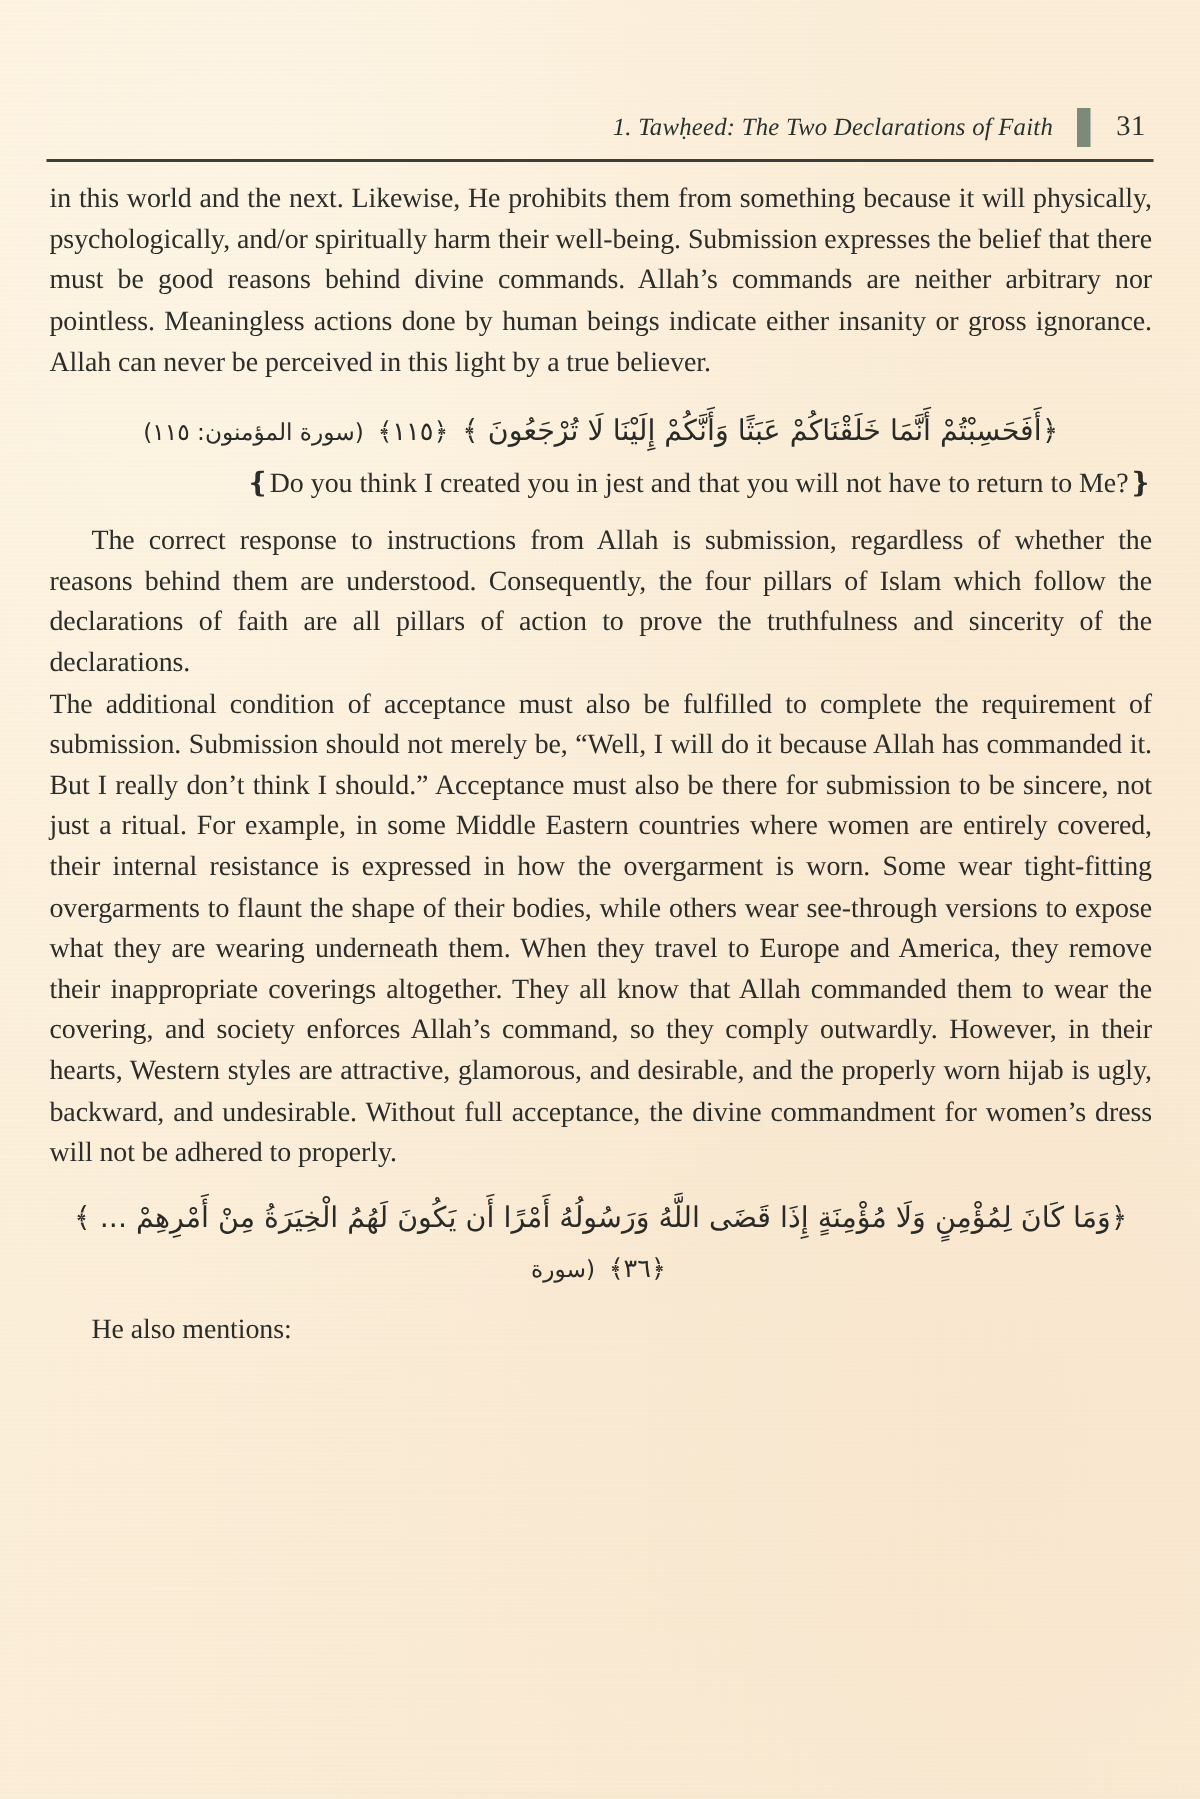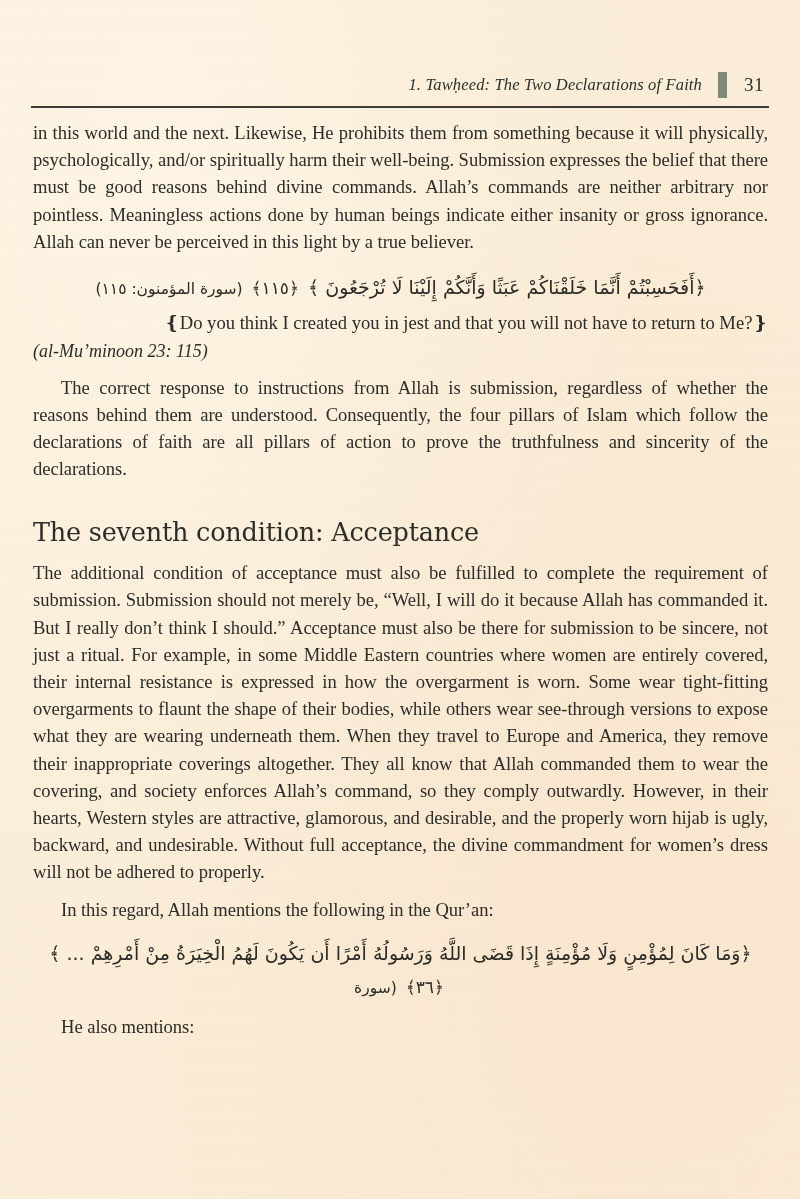--- a/index.html
+++ b/index.html
@@ -187,29 +187,26 @@
 
     <p class="body">in this world and the next. Likewise, He prohibits them from something because it will physically, psychologically, and/or spiritually harm their well-being. Submission expresses the belief that there must be good reasons behind divine commands. Allah’s commands are neither arbitrary nor pointless. Meaningless actions done by human beings indicate either insanity or gross ignorance. Allah can never be perceived in this light by a true believer.</p>
 
     <div class="ayah-block">
       <span class="ayah-line"><span>﴿أَفَحَسِبْتُمْ أَنَّمَا خَلَقْنَاكُمْ عَبَثًا وَأَنَّكُمْ إِلَيْنَا لَا تُرْجَعُونَ ﴾</span>
       <span class="ayah-marker">﴿١١٥﴾</span>
       <span class="ayah-ref">(سورة المؤمنون: ١١٥)</span></span>
     </div>
 
     <p class="translation">❴Do you think I created you in jest and that you will not have to return to Me?❵</p>
-    <p class="source-line">(al-Mu’minoon 23: 115)</p>
 
     <p class="body indent gap-top">The correct response to instructions from Allah is submission, regardless of whether the reasons behind them are understood. Consequently, the four pillars of Islam which follow the declarations of faith are all pillars of action to prove the truthfulness and sincerity of the declarations.</p>
 
-    <h2 class="section-heading">The seventh condition: Acceptance</h2>
 
     <p class="body">The additional condition of acceptance must also be fulfilled to complete the requirement of submission. Submission should not merely be, “Well, I will do it because Allah has commanded it. But I really don’t think I should.” Acceptance must also be there for submission to be sincere, not just a ritual. For example, in some Middle Eastern countries where women are entirely covered, their internal resistance is expressed in how the overgarment is worn. Some wear tight-fitting overgarments to flaunt the shape of their bodies, while others wear see-through versions to expose what they are wearing underneath them. When they travel to Europe and America, they remove their inappropriate coverings altogether. They all know that Allah commanded them to wear the covering, and society enforces Allah’s command, so they comply outwardly. However, in their hearts, Western styles are attractive, glamorous, and desirable, and the properly worn hijab is ugly, backward, and undesirable. Without full acceptance, the divine commandment for women’s dress will not be adhered to properly.</p>
 
-    <p class="body indent gap-top">In this regard, Allah mentions the following in the Qur’an:</p>
 
     <div class="ayah-block tight">
       <span class="ayah-line"><span>﴿وَمَا كَانَ لِمُؤْمِنٍ وَلَا مُؤْمِنَةٍ إِذَا قَضَى اللَّهُ وَرَسُولُهُ أَمْرًا أَن يَكُونَ لَهُمُ الْخِيَرَةُ مِنْ أَمْرِهِمْ ... ﴾</span>
       <span class="ayah-marker">﴿٣٦﴾</span>
       <span class="ayah-ref">(سورة</span></span>
     </div>
 
 
     <p class="body indent gap-top">He also mentions:</p>
 

